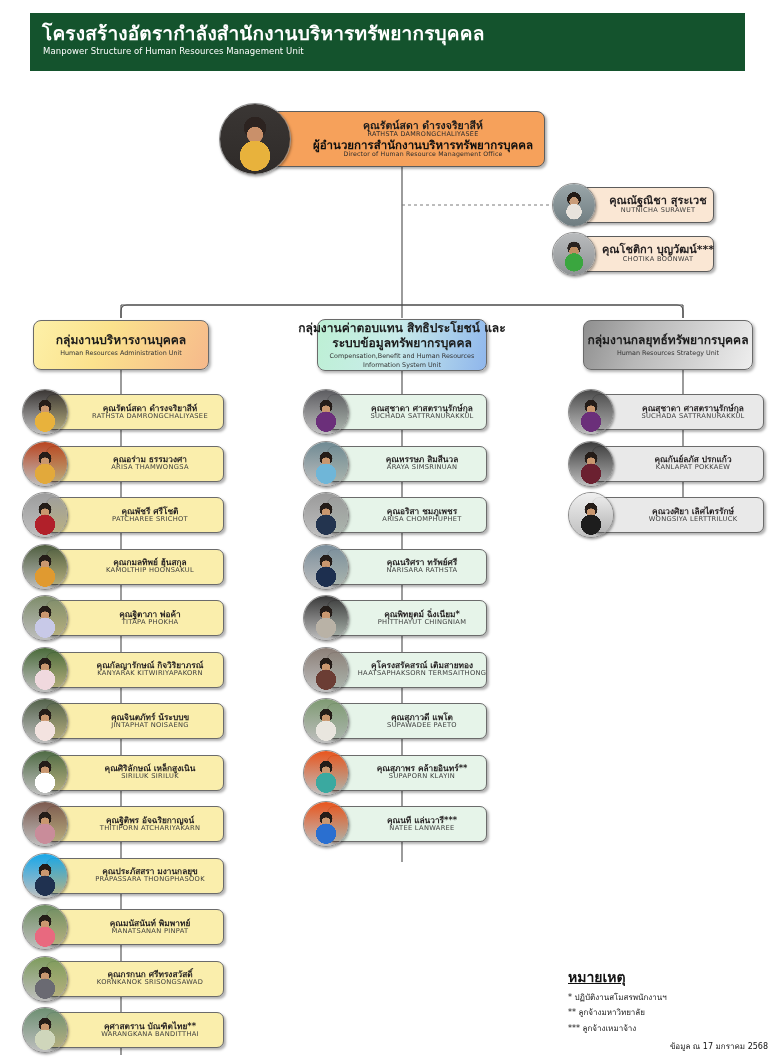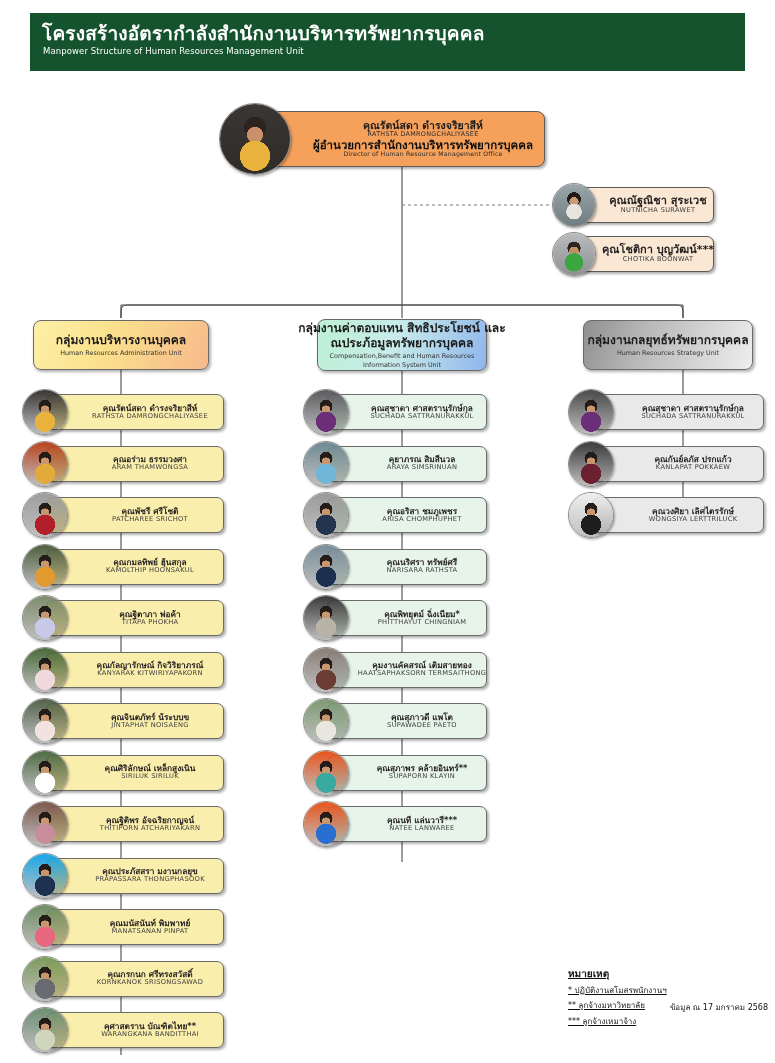--- a/index.html
+++ b/index.html
@@ -90,23 +90,23 @@
   .m .th{ font-size:8.3px; }
   .m .en{ font-size:6.7px; letter-spacing:.3px; }
   .m .pic{ width:46px; height:46px; left:-2px; top:-5px; }
 
   .colA .box{ width:178px; background:#faeeac; border-color:#6b6b6b; }
   .colB .box{ width:160px; background:#e6f4e9; border-color:#6b6b6b; }
   .colC .box{ width:172px; background:#e9e9e9; border-color:#6b6b6b; }
 
   
   #notes{ position:absolute; left:568px; top:966px; width:205px; }
-  #notes .ttl{ font-size:10px; font-weight:bold; color:#111; text-decoration:underline; }
-  #notes .n{ font-size:8px; color:#111; margin-top:2.5px;text-decoration:underline; }
-  #asof{ position:absolute; left:568px; top:1001px; width:200px;
+  #notes .ttl{ font-size:14px; font-weight:bold; color:#111; text-decoration:underline; }
+  #notes .n{ font-size:8px; color:#111; margin-top:2.5px; }
+  #asof{ position:absolute; left:568px; top:1040px; width:200px;
          text-align:right; font-size:8px; color:#111; }
 
   
   .ph{ width:100%; height:100%; }
 </style>
 </head>
 <body>
 
 <div id="banner" style="background: #14532d;">
   <div class="th">โครงสร้างอัตรากำลังสำนักงานบริหารทรัพยากรบุคคล</div>
@@ -188,21 +188,21 @@
 <div class="unit" id="unit-a" style="left:33px; top:320px;">
   <div class="box">
     <span class="th">กลุ่มงานบริหารงานบุคคล</span>
     <span class="en">Human Resources Administration Unit</span>
   </div>
 </div>
 
 <div class="unit" id="unit-b" style="left:317px; top:319px;">
   <div class="box">
     <span class="th">กลุ่มงานค่าตอบแทน สิทธิประโยชน์ และ</span>
-    <span class="th">ณประภ้อมูลทรัพยากรบุคคล</span>
+    <span class="th">ระบบข้อมูลทรัพยากรบุคคล</span>
     <span class="en">Compensation,Benefit and Human Resources</span>
     <span class="en">Information System Unit</span>
   </div>
 </div>
 
 <div class="unit" id="unit-c" style="left:583px; top:320px;">
   <div class="box">
     <span class="th">กลุ่มงานกลยุทธ์ทรัพยากรบุคคล</span>
     <span class="en">Human Resources Strategy Unit</span>
   </div>
@@ -217,21 +217,21 @@
         </div>
       </div>
       <div class="pic" style="left: -24px;">
         <i class="ph" style="background: radial-gradient(circle at 50% 72%, rgb(232, 178, 60) 0px, rgb(232, 178, 60) 26%, transparent 26.5%), radial-gradient(circle at 50% 45%, rgb(201, 151, 111) 0px, rgb(201, 151, 111) 13%, transparent 13.5%), radial-gradient(circle at 50% 37%, rgb(36, 28, 24) 0px, rgb(36, 28, 24) 18%, transparent 18.5%), linear-gradient(rgb(58, 54, 52) 0%, rgba(0, 0, 0, 0.25) 100%);"></i>
       </div>
     </div>
     <div class="card m colA" style="left: 46px; top: 445.5px;">
       <div class="box">
         <div class="inner">
           <span class="th">คุณอร่าม ธรรมวงศา</span>
-          <span class="en">ARAM THAMWONGSA</span>
+          <span class="en">ARISA THAMWONGSA</span>
         </div>
       </div>
       <div class="pic" style="left: -24px;">
         <i class="ph" style="background: radial-gradient(circle at 50% 72%, rgb(226, 169, 59) 0px, rgb(226, 169, 59) 26%, transparent 26.5%), radial-gradient(circle at 50% 45%, rgb(201, 151, 111) 0px, rgb(201, 151, 111) 13%, transparent 13.5%), radial-gradient(circle at 50% 37%, rgb(36, 28, 24) 0px, rgb(36, 28, 24) 18%, transparent 18.5%), linear-gradient(rgb(185, 69, 31) 0%, rgba(0, 0, 0, 0.25) 100%);"></i>
       </div>
     </div>
     <div class="card m colA" style="left: 46px; top: 497px;">
       <div class="box">
         <div class="inner">
           <span class="th">คุณพัชรี ศรีโชติ</span>
@@ -359,21 +359,21 @@
           <span class="en">SUCHADA SATTRANURAKKUL</span>
         </div>
       </div>
       <div class="pic" style="left: -24px;">
         <i class="ph" style="background: radial-gradient(circle at 50% 72%, rgb(107, 47, 122) 0px, rgb(107, 47, 122) 26%, transparent 26.5%), radial-gradient(circle at 50% 45%, rgb(201, 151, 111) 0px, rgb(201, 151, 111) 13%, transparent 13.5%), radial-gradient(circle at 50% 37%, rgb(36, 28, 24) 0px, rgb(36, 28, 24) 18%, transparent 18.5%), linear-gradient(rgb(92, 92, 96) 0%, rgba(0, 0, 0, 0.25) 100%);"></i>
       </div>
     </div>
     <div class="card m colB" style="left: 327px; top: 445.5px;">
       <div class="box">
         <div class="inner">
-          <span class="th">คุยาภรณ สิมสีนวล</span>
+          <span class="th">คุณหรรษภ สิมสีนวล</span>
           <span class="en">ARAYA SIMSRINUAN</span>
         </div>
       </div>
       <div class="pic" style="left: -24px;">
         <i class="ph" style="background: radial-gradient(circle at 50% 72%, rgb(111, 182, 216) 0px, rgb(111, 182, 216) 26%, transparent 26.5%), radial-gradient(circle at 50% 45%, rgb(201, 151, 111) 0px, rgb(201, 151, 111) 13%, transparent 13.5%), radial-gradient(circle at 50% 37%, rgb(36, 28, 24) 0px, rgb(36, 28, 24) 18%, transparent 18.5%), linear-gradient(rgb(111, 138, 147) 0%, rgba(0, 0, 0, 0.25) 100%);"></i>
       </div>
     </div>
     <div class="card m colB" style="left: 327px; top: 497px;">
       <div class="box">
         <div class="inner">
@@ -403,21 +403,21 @@
           <span class="en">PHITTHAYUT CHINGNIAM</span>
         </div>
       </div>
       <div class="pic" style="left: -24px;">
         <i class="ph" style="background: radial-gradient(circle at 50% 72%, rgb(185, 178, 166) 0px, rgb(185, 178, 166) 26%, transparent 26.5%), radial-gradient(circle at 50% 45%, rgb(201, 151, 111) 0px, rgb(201, 151, 111) 13%, transparent 13.5%), radial-gradient(circle at 50% 37%, rgb(36, 28, 24) 0px, rgb(36, 28, 24) 18%, transparent 18.5%), linear-gradient(rgb(58, 58, 58) 0%, rgba(0, 0, 0, 0.25) 100%);"></i>
       </div>
     </div>
     <div class="card m colB" style="left: 327px; top: 651.5px;">
       <div class="box">
         <div class="inner">
-          <span class="th">คุมงานคัคสรณ์ เติมสายทอง</span>
+          <span class="th">คุโครงสรัคสรณ์ เติมสายทอง</span>
           <span class="en">HAATSAPHAKSORN TERMSAITHONG</span>
         </div>
       </div>
       <div class="pic" style="left: -24px;">
         <i class="ph" style="background: radial-gradient(circle at 50% 72%, rgb(107, 61, 52) 0px, rgb(107, 61, 52) 26%, transparent 26.5%), radial-gradient(circle at 50% 45%, rgb(201, 151, 111) 0px, rgb(201, 151, 111) 13%, transparent 13.5%), radial-gradient(circle at 50% 37%, rgb(36, 28, 24) 0px, rgb(36, 28, 24) 18%, transparent 18.5%), linear-gradient(rgb(139, 127, 119) 0%, rgba(0, 0, 0, 0.25) 100%);"></i>
       </div>
     </div>
     <div class="card m colB" style="left: 327px; top: 703px;">
       <div class="box">
         <div class="inner">

